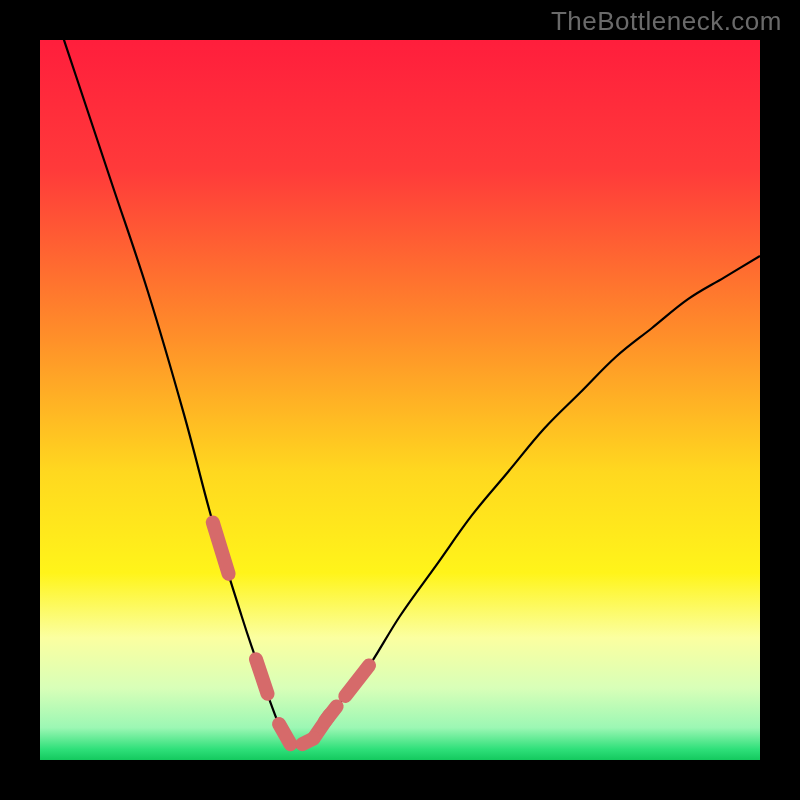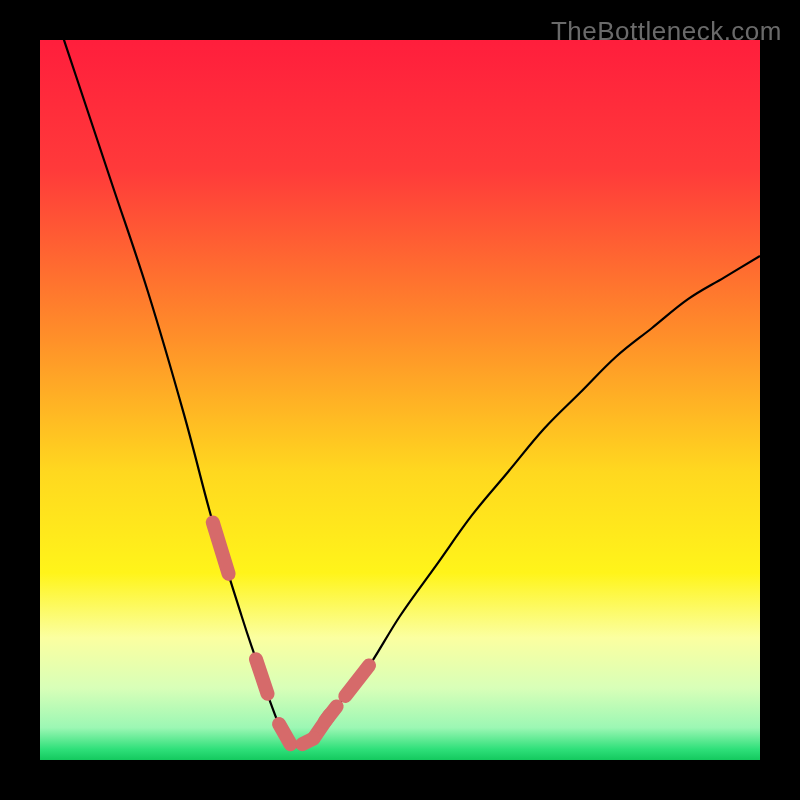--- a/index.html
+++ b/index.html
@@ -22,21 +22,21 @@
   .plot {
     position: absolute;
     left: 40px;
     top: 40px;
     width: 720px;
     height: 720px;
     overflow: hidden;
   }
   .watermark {
     position: absolute;
-    top: 16px;
+    top: 6px;
     right: 18px;
     color: #6a6a6a;
     font-size: 26px;
     font-family: Arial, sans-serif;
     letter-spacing: 0.5px;
   }
   svg { display: block; }
 </style>
 </head>
 <body>

